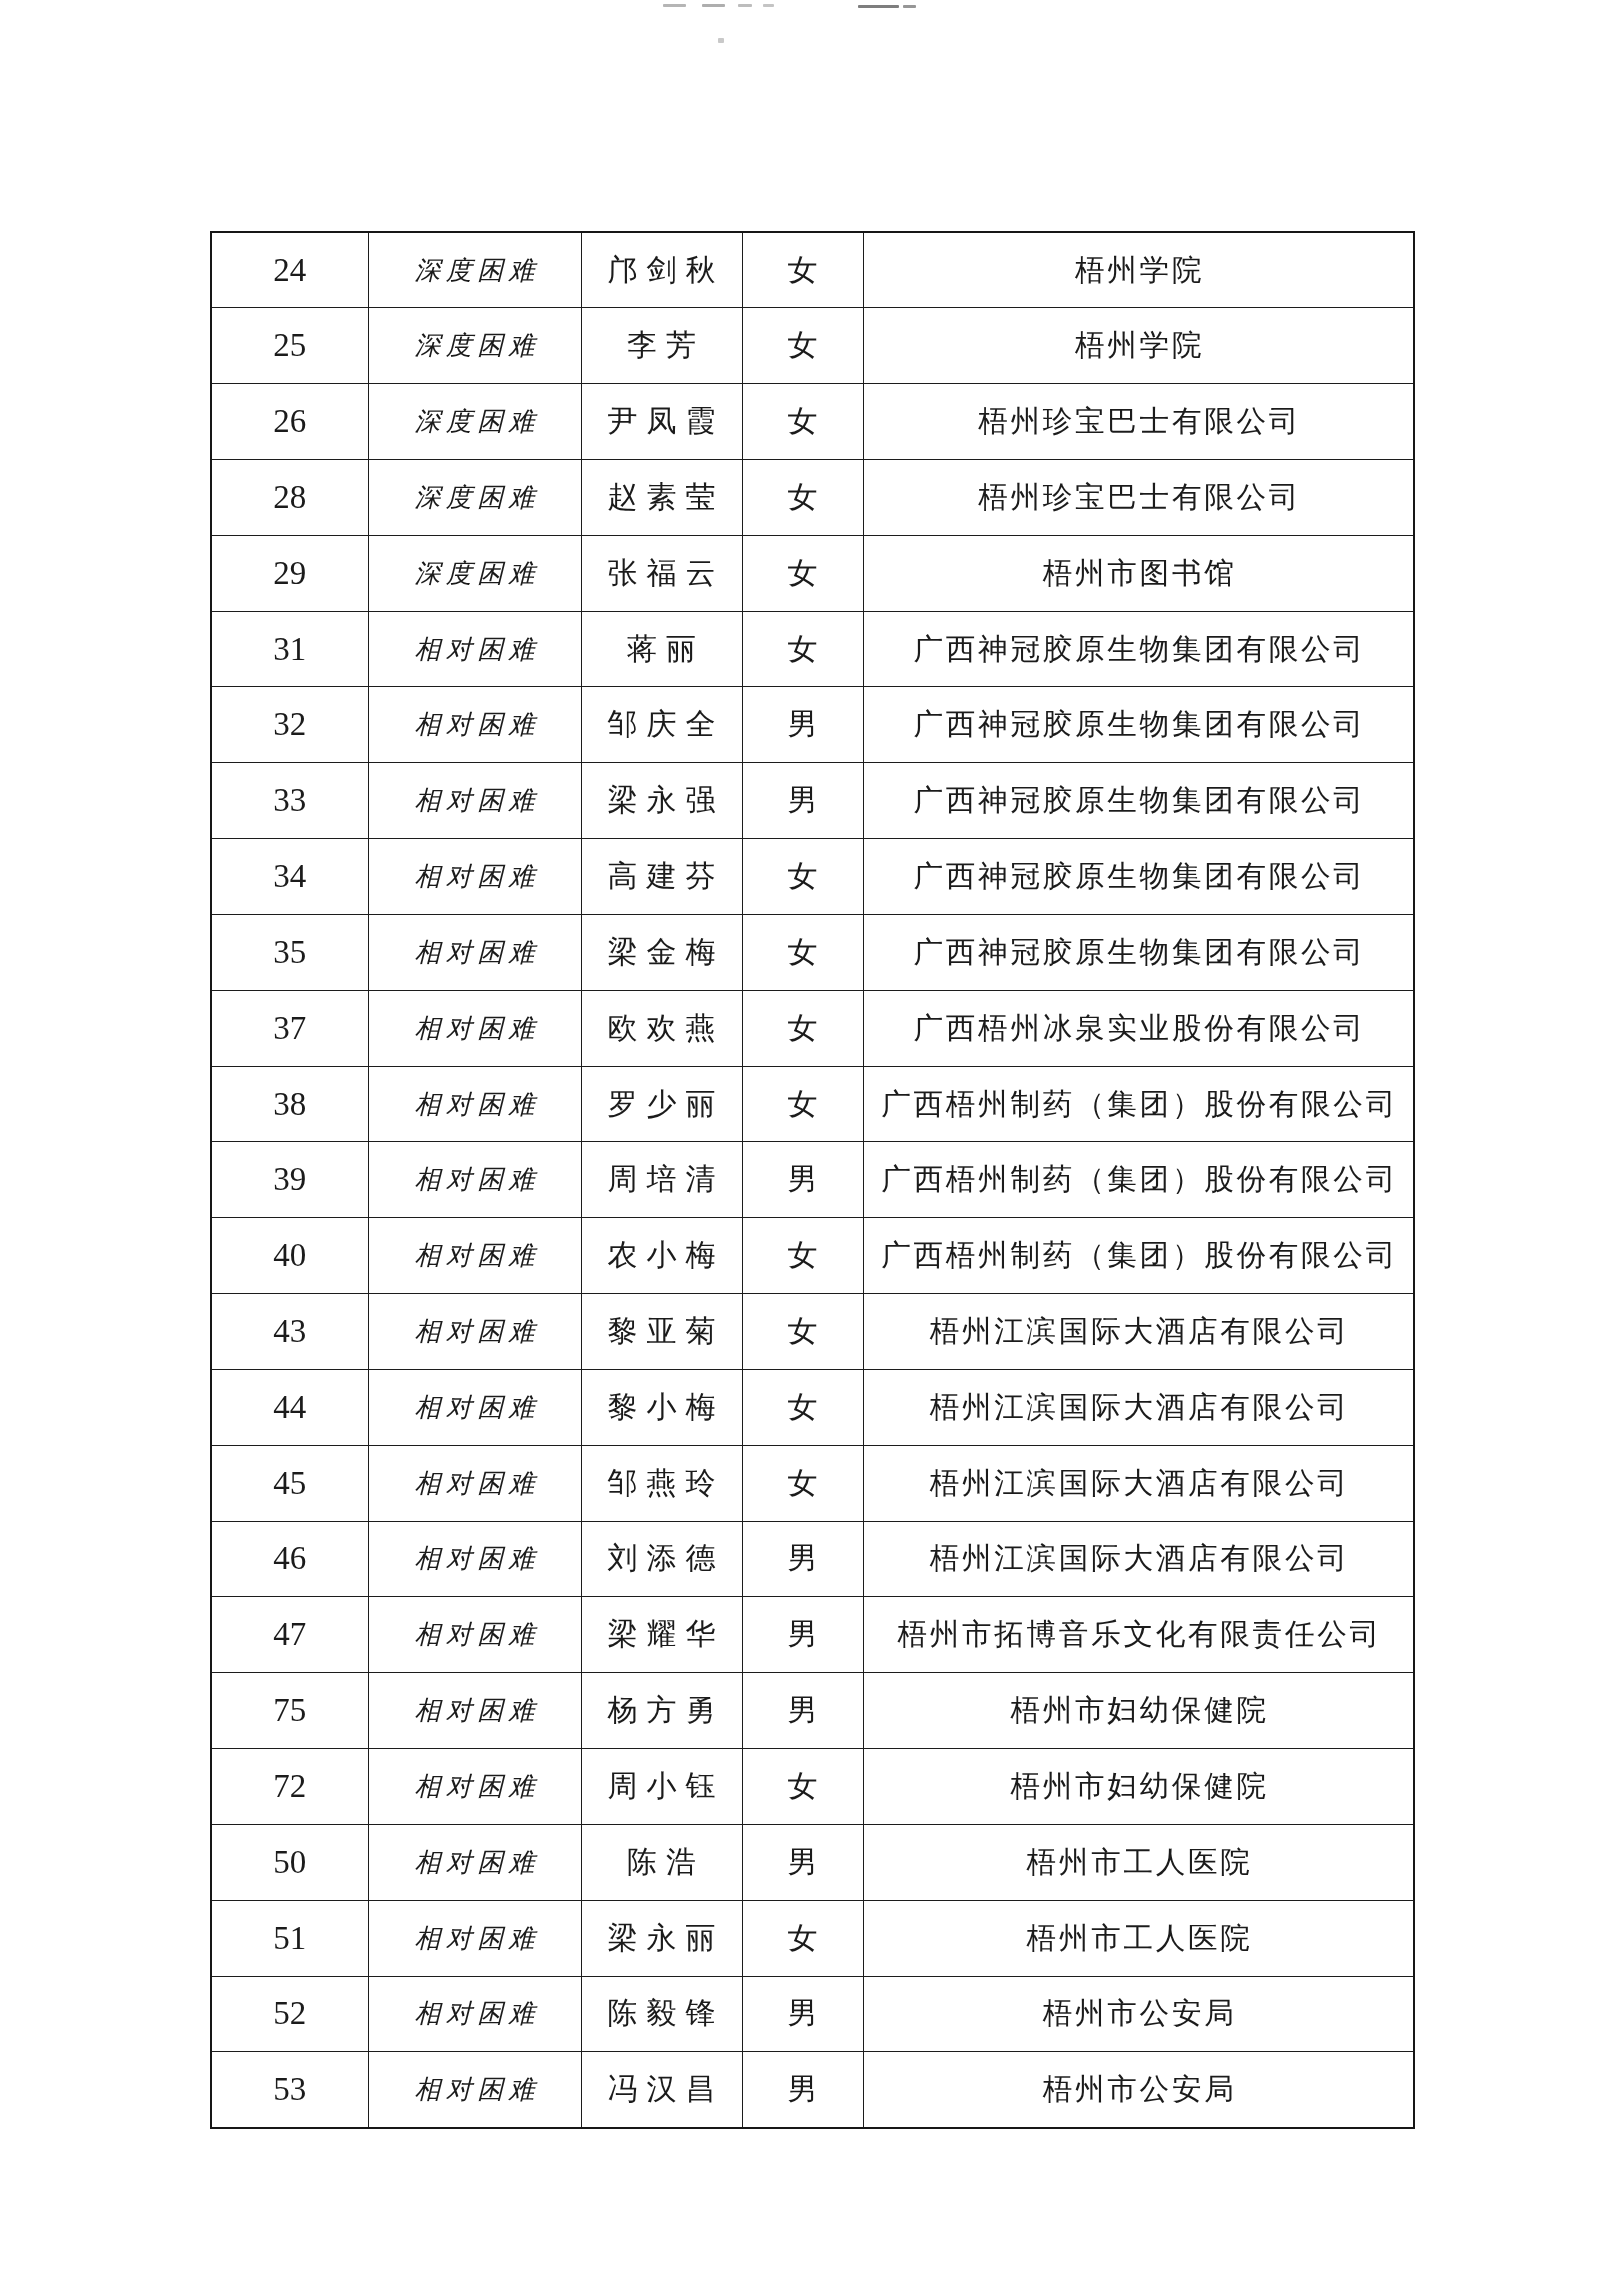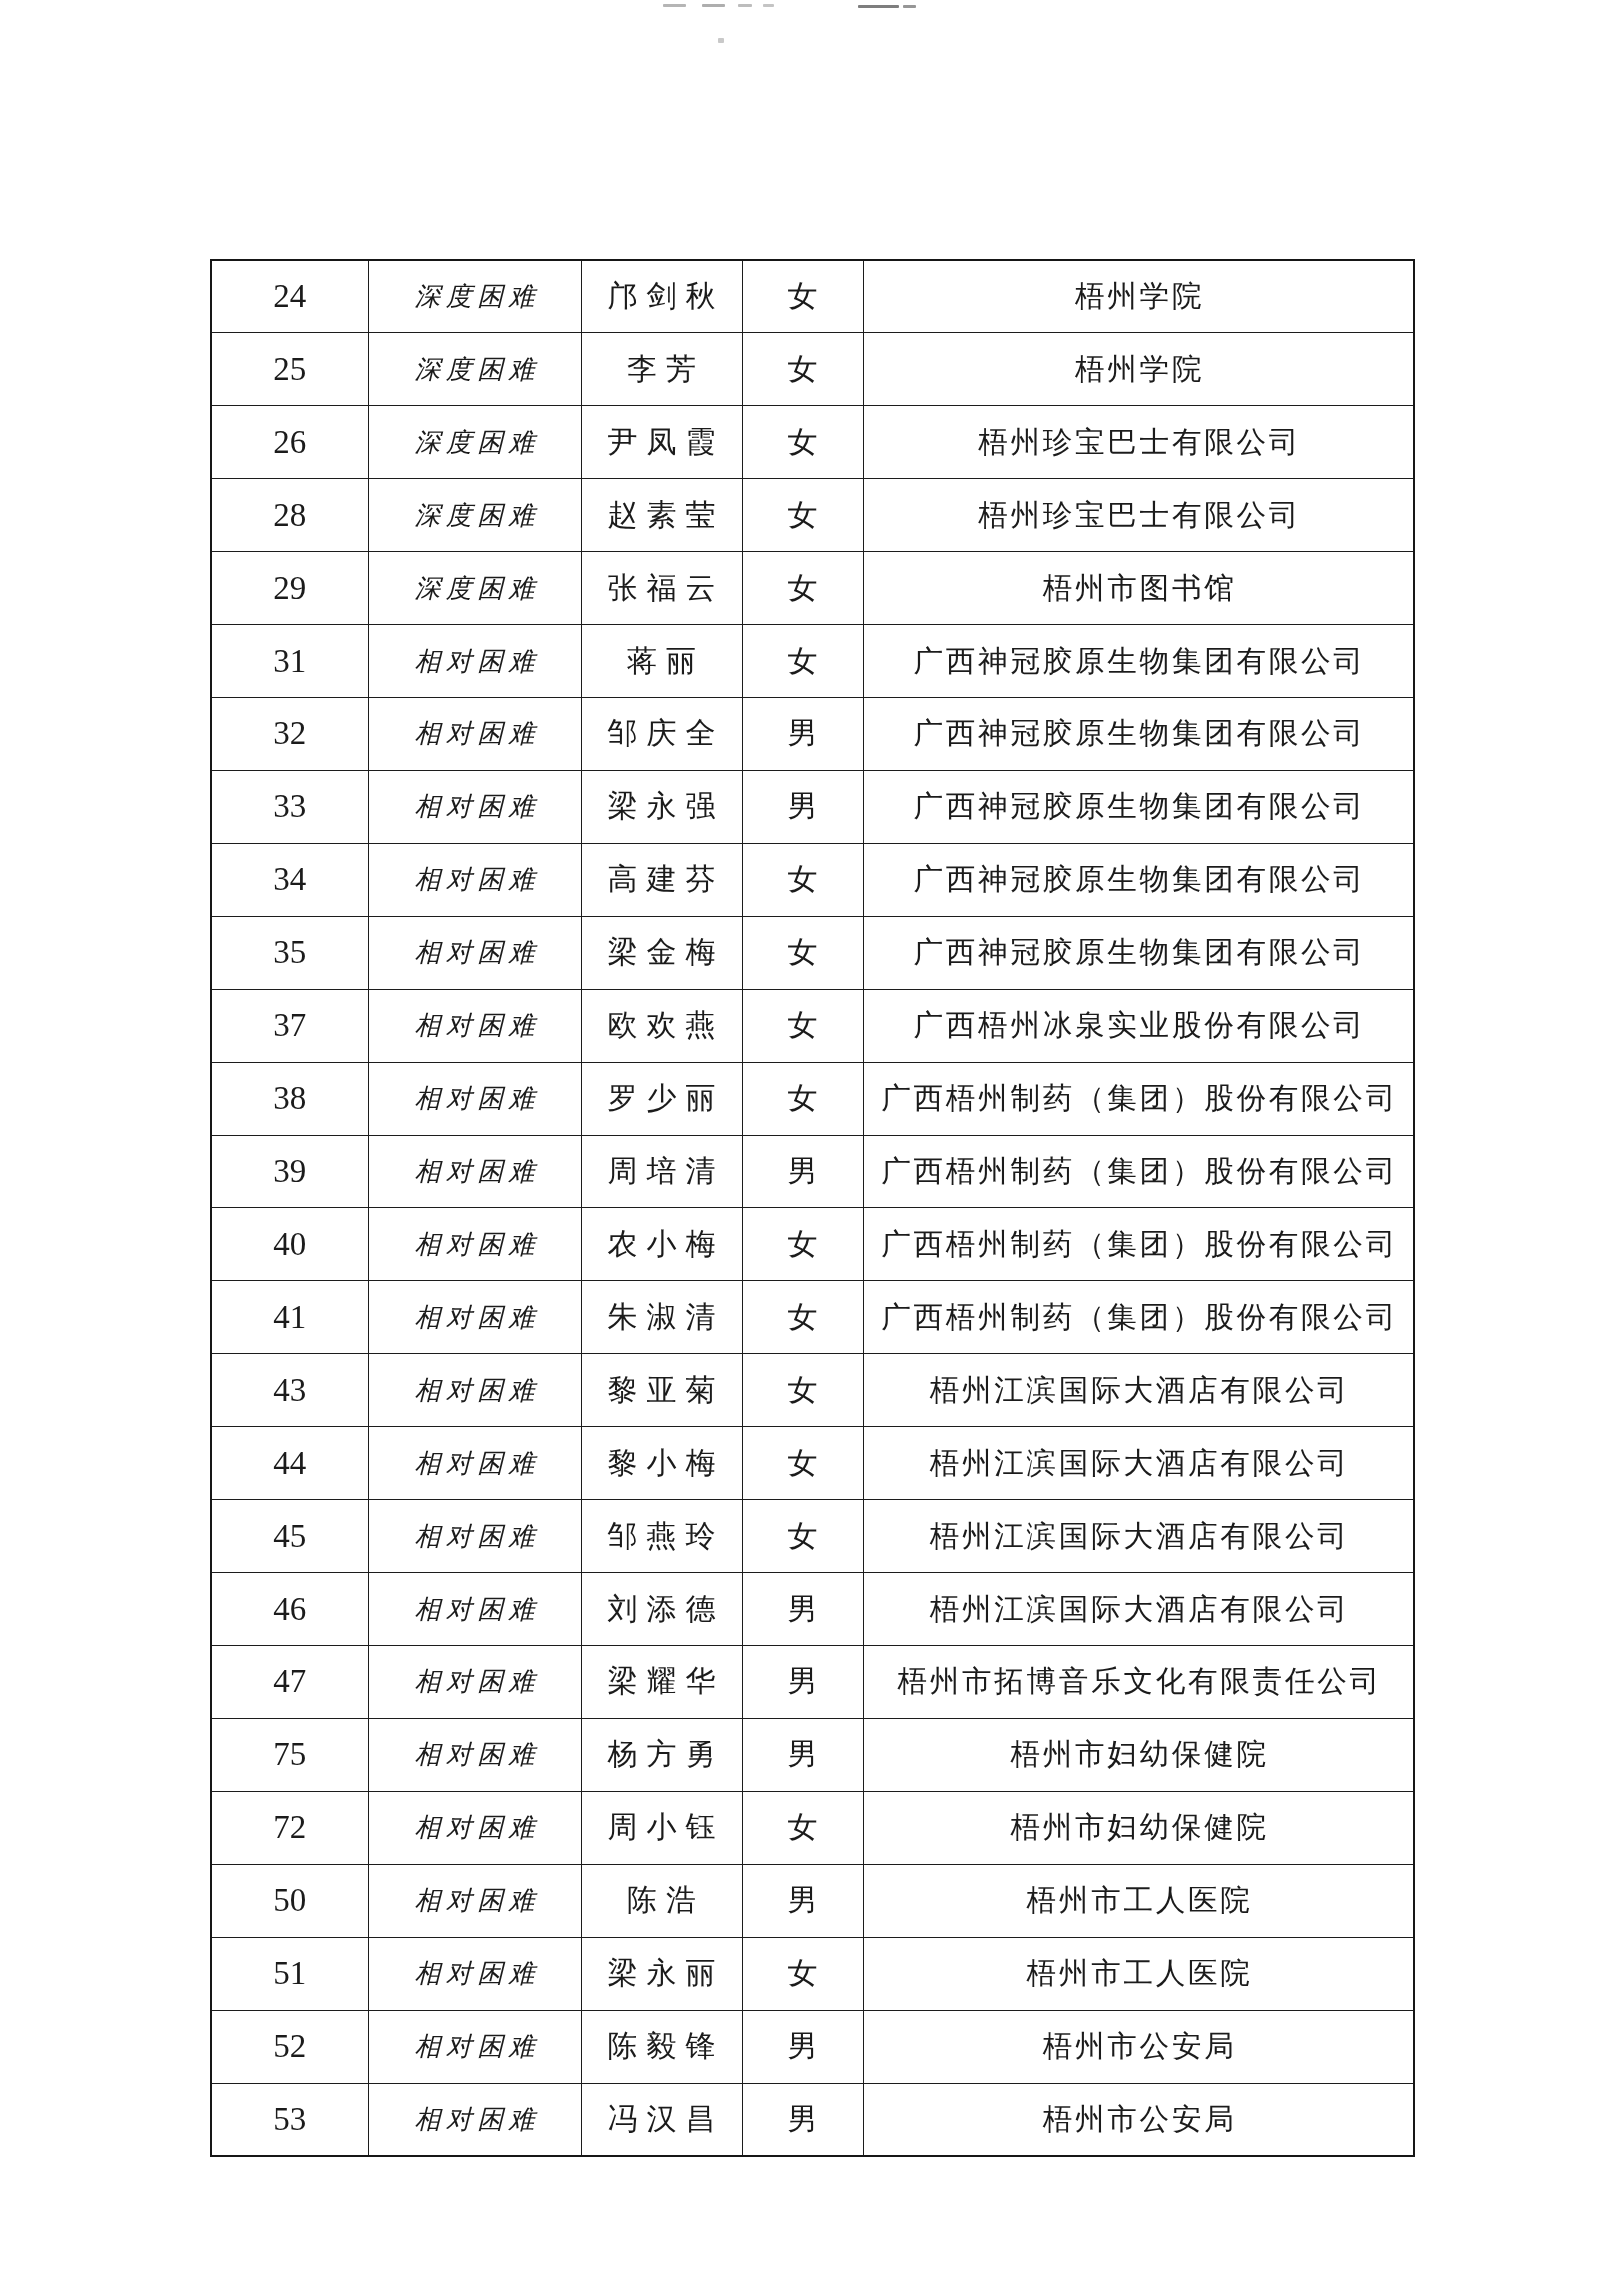--- a/index.html
+++ b/index.html
@@ -23,21 +23,20 @@
   }
   
   table.doc-table {
     position: absolute;
     left: 210px;
     top: 231px;
     width: 1203px;
     height: 1898px;
     border-collapse: collapse;
     table-layout: fixed;
-    margin-top: 28px;
   }
   table.doc-table {
     border: 2.7px solid #161616;
   }
   table.doc-table td {
     border: 1.8px solid #1c1c1c;
     text-align: center;
     vertical-align: middle;
     padding: 0;
     white-space: nowrap;
@@ -182,27 +181,20 @@
           <td class="col-employer">广西梧州制药（集团）股份有限公司</td>
         </tr>
         <tr>
           <td class="col-num">40</td>
           <td class="col-level">相对困难</td>
           <td class="col-name">农小梅</td>
           <td class="col-gender">女</td>
           <td class="col-employer">广西梧州制药（集团）股份有限公司</td>
         </tr>
         <tr>
-          <td class="col-num">41</td>
-          <td class="col-level">相对困难</td>
-          <td class="col-name">朱淑清</td>
-          <td class="col-gender">女</td>
-          <td class="col-employer">广西梧州制药（集团）股份有限公司</td>
-        </tr>
-        <tr>
           <td class="col-num">43</td>
           <td class="col-level">相对困难</td>
           <td class="col-name">黎亚菊</td>
           <td class="col-gender">女</td>
           <td class="col-employer">梧州江滨国际大酒店有限公司</td>
         </tr>
         <tr>
           <td class="col-num">44</td>
           <td class="col-level">相对困难</td>
           <td class="col-name">黎小梅</td>

